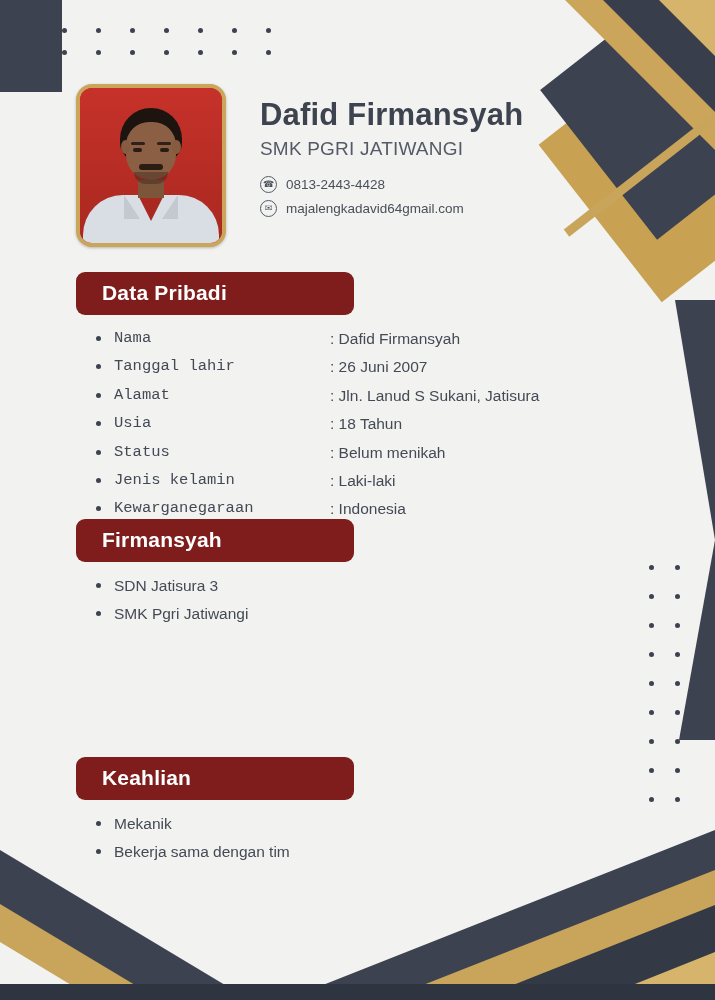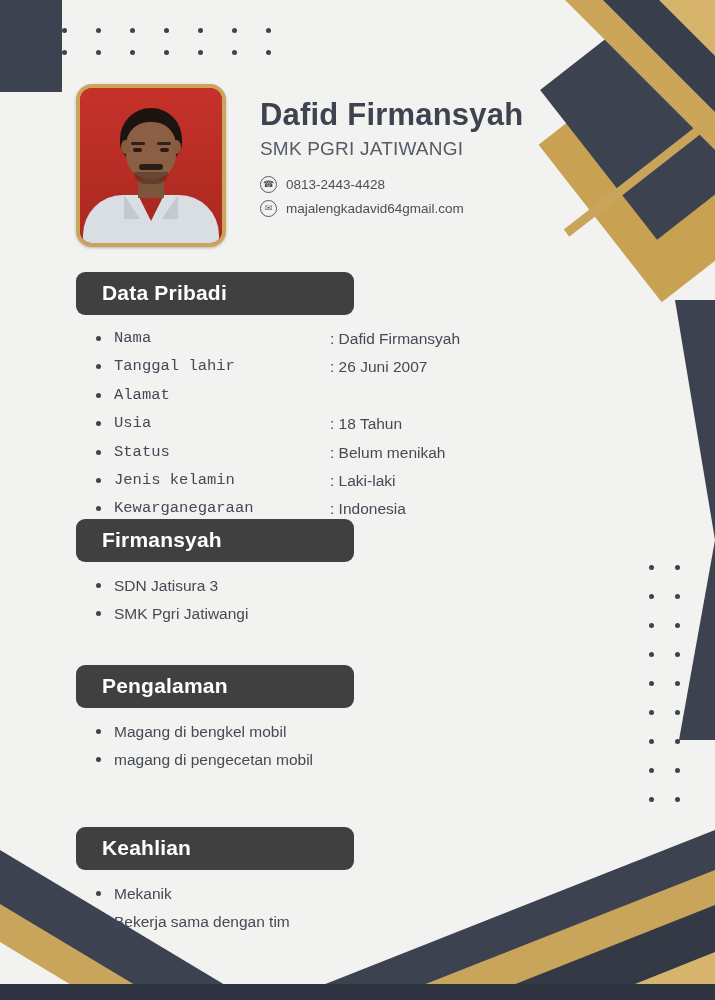--- a/index.html
+++ b/index.html
@@ -329,21 +329,21 @@
   }
 
   
   .section {
     position: absolute;
     left: 76px;
     width: 558px;
   }
   .pill {
     width: 278px;
-    background: #404040;
+    background: #7f1d1d;
     color: #ffffff;
     border-radius: 9px;
     padding: 9px 0 10px 26px;
     font-size: 21px;
     font-weight: bold;
     box-sizing: border-box;
     letter-spacing: .2px;
   }
   ul.items {
     list-style: none;
@@ -494,20 +494,21 @@
         </li>
         <li>
           <div class="kv">
             <span class="k">Tanggal lahir</span>
             <span class="v">: 26 Juni 2007</span>
           </div>
         </li>
         <li>
           <div class="kv">
             <span class="k">Alamat</span>
+            <span class="v">: Jln. Lanud S Sukani, Jatisura</span>
           </div>
         </li>
         <li>
           <div class="kv">
             <span class="k">Usia</span>
             <span class="v">: 18 Tahun</span>
           </div>
         </li>
         <li>
           <div class="kv">
@@ -531,29 +532,22 @@
     </div>
 
     <div class="section" style="top:519px;">
       <div class="pill">Firmansyah</div>
       <ul class="items">
         <li>SDN Jatisura 3</li>
         <li>SMK Pgri Jatiwangi</li>
       </ul>
     </div>
 
-    <div class="section" style="top:665px;">
-      <div class="pill">Pengalaman</div>
-      <ul class="items">
-        <li>Magang di bengkel mobil</li>
-        <li>magang di pengecetan mobil</li>
-      </ul>
-    </div>
-
-    <div class="section" style="top:827px;">
+
+    <div class="section" style="top:757px;">
       <div class="pill">Keahlian</div>
       <ul class="items">
         <li>Mekanik</li>
         <li>Bekerja sama dengan tim</li>
       </ul>
     </div>
 
   </div>
 </div>
 

